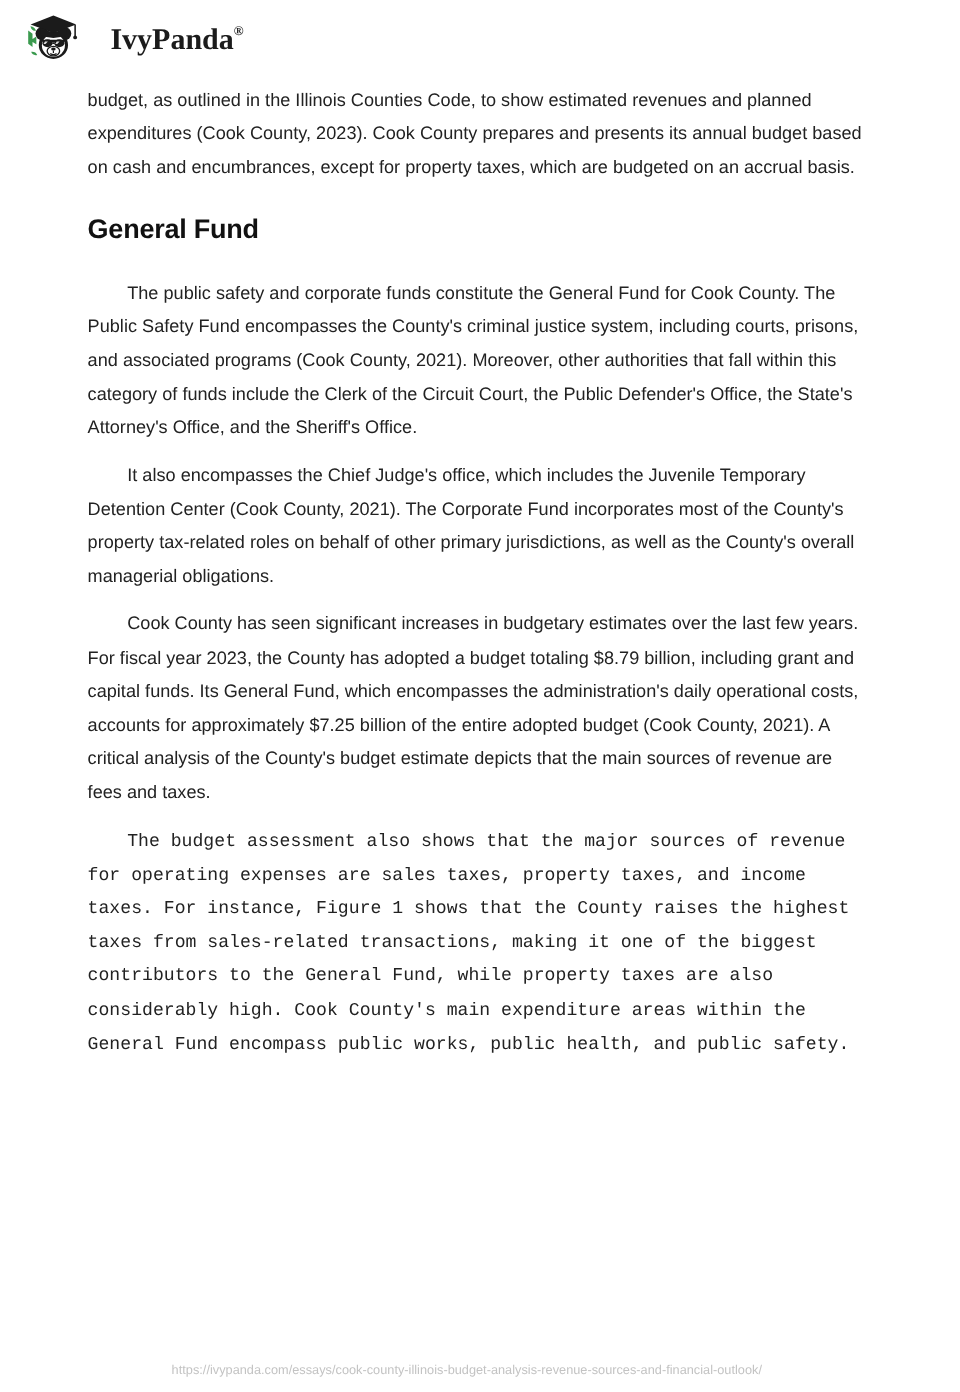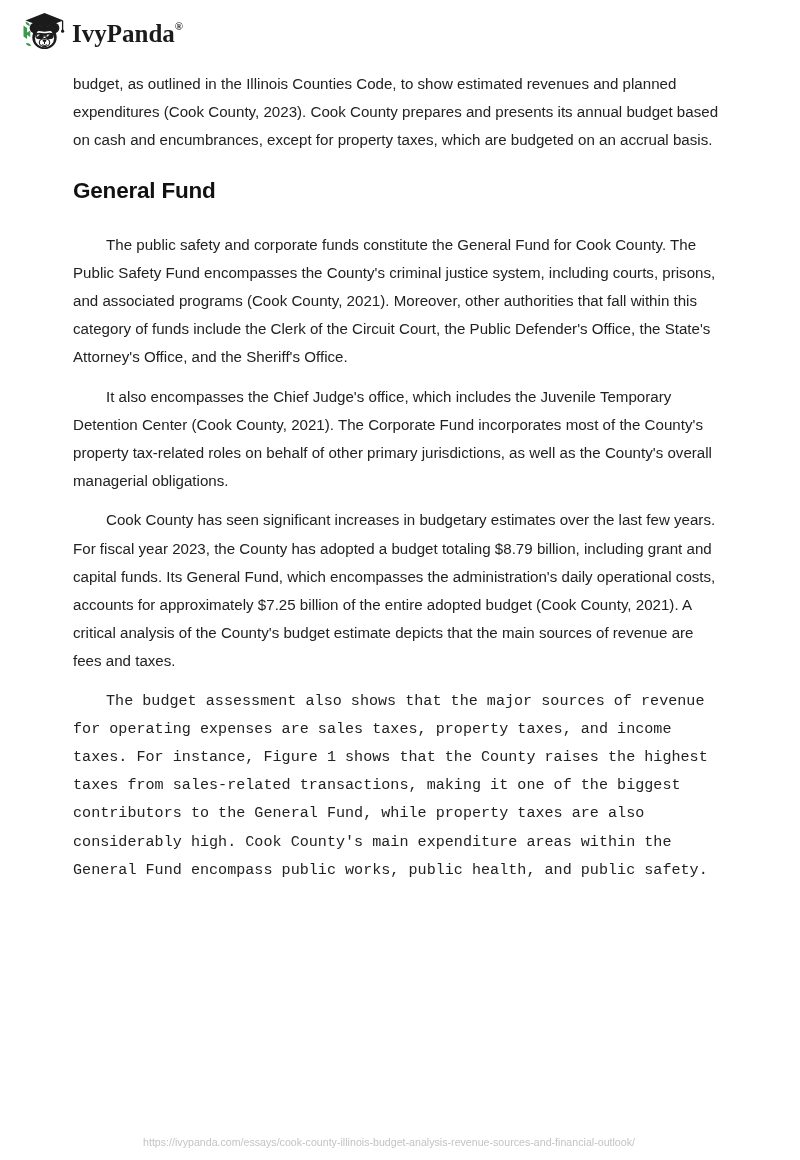--- a/index.html
+++ b/index.html
@@ -23,21 +23,21 @@
     width: 800px;
     height: 62px;
   }
 
   .brand {
     position: absolute;
     left: 14px;
     top: 9px;
     display: flex;
     align-items: center;
-    gap: 0;
+    gap: 20px;
     height: 46px;
   }
 
   .brand-mark {
     width: 58px;
     height: 46px;
     display: block;
   }
 
   .brand-wordmark {

